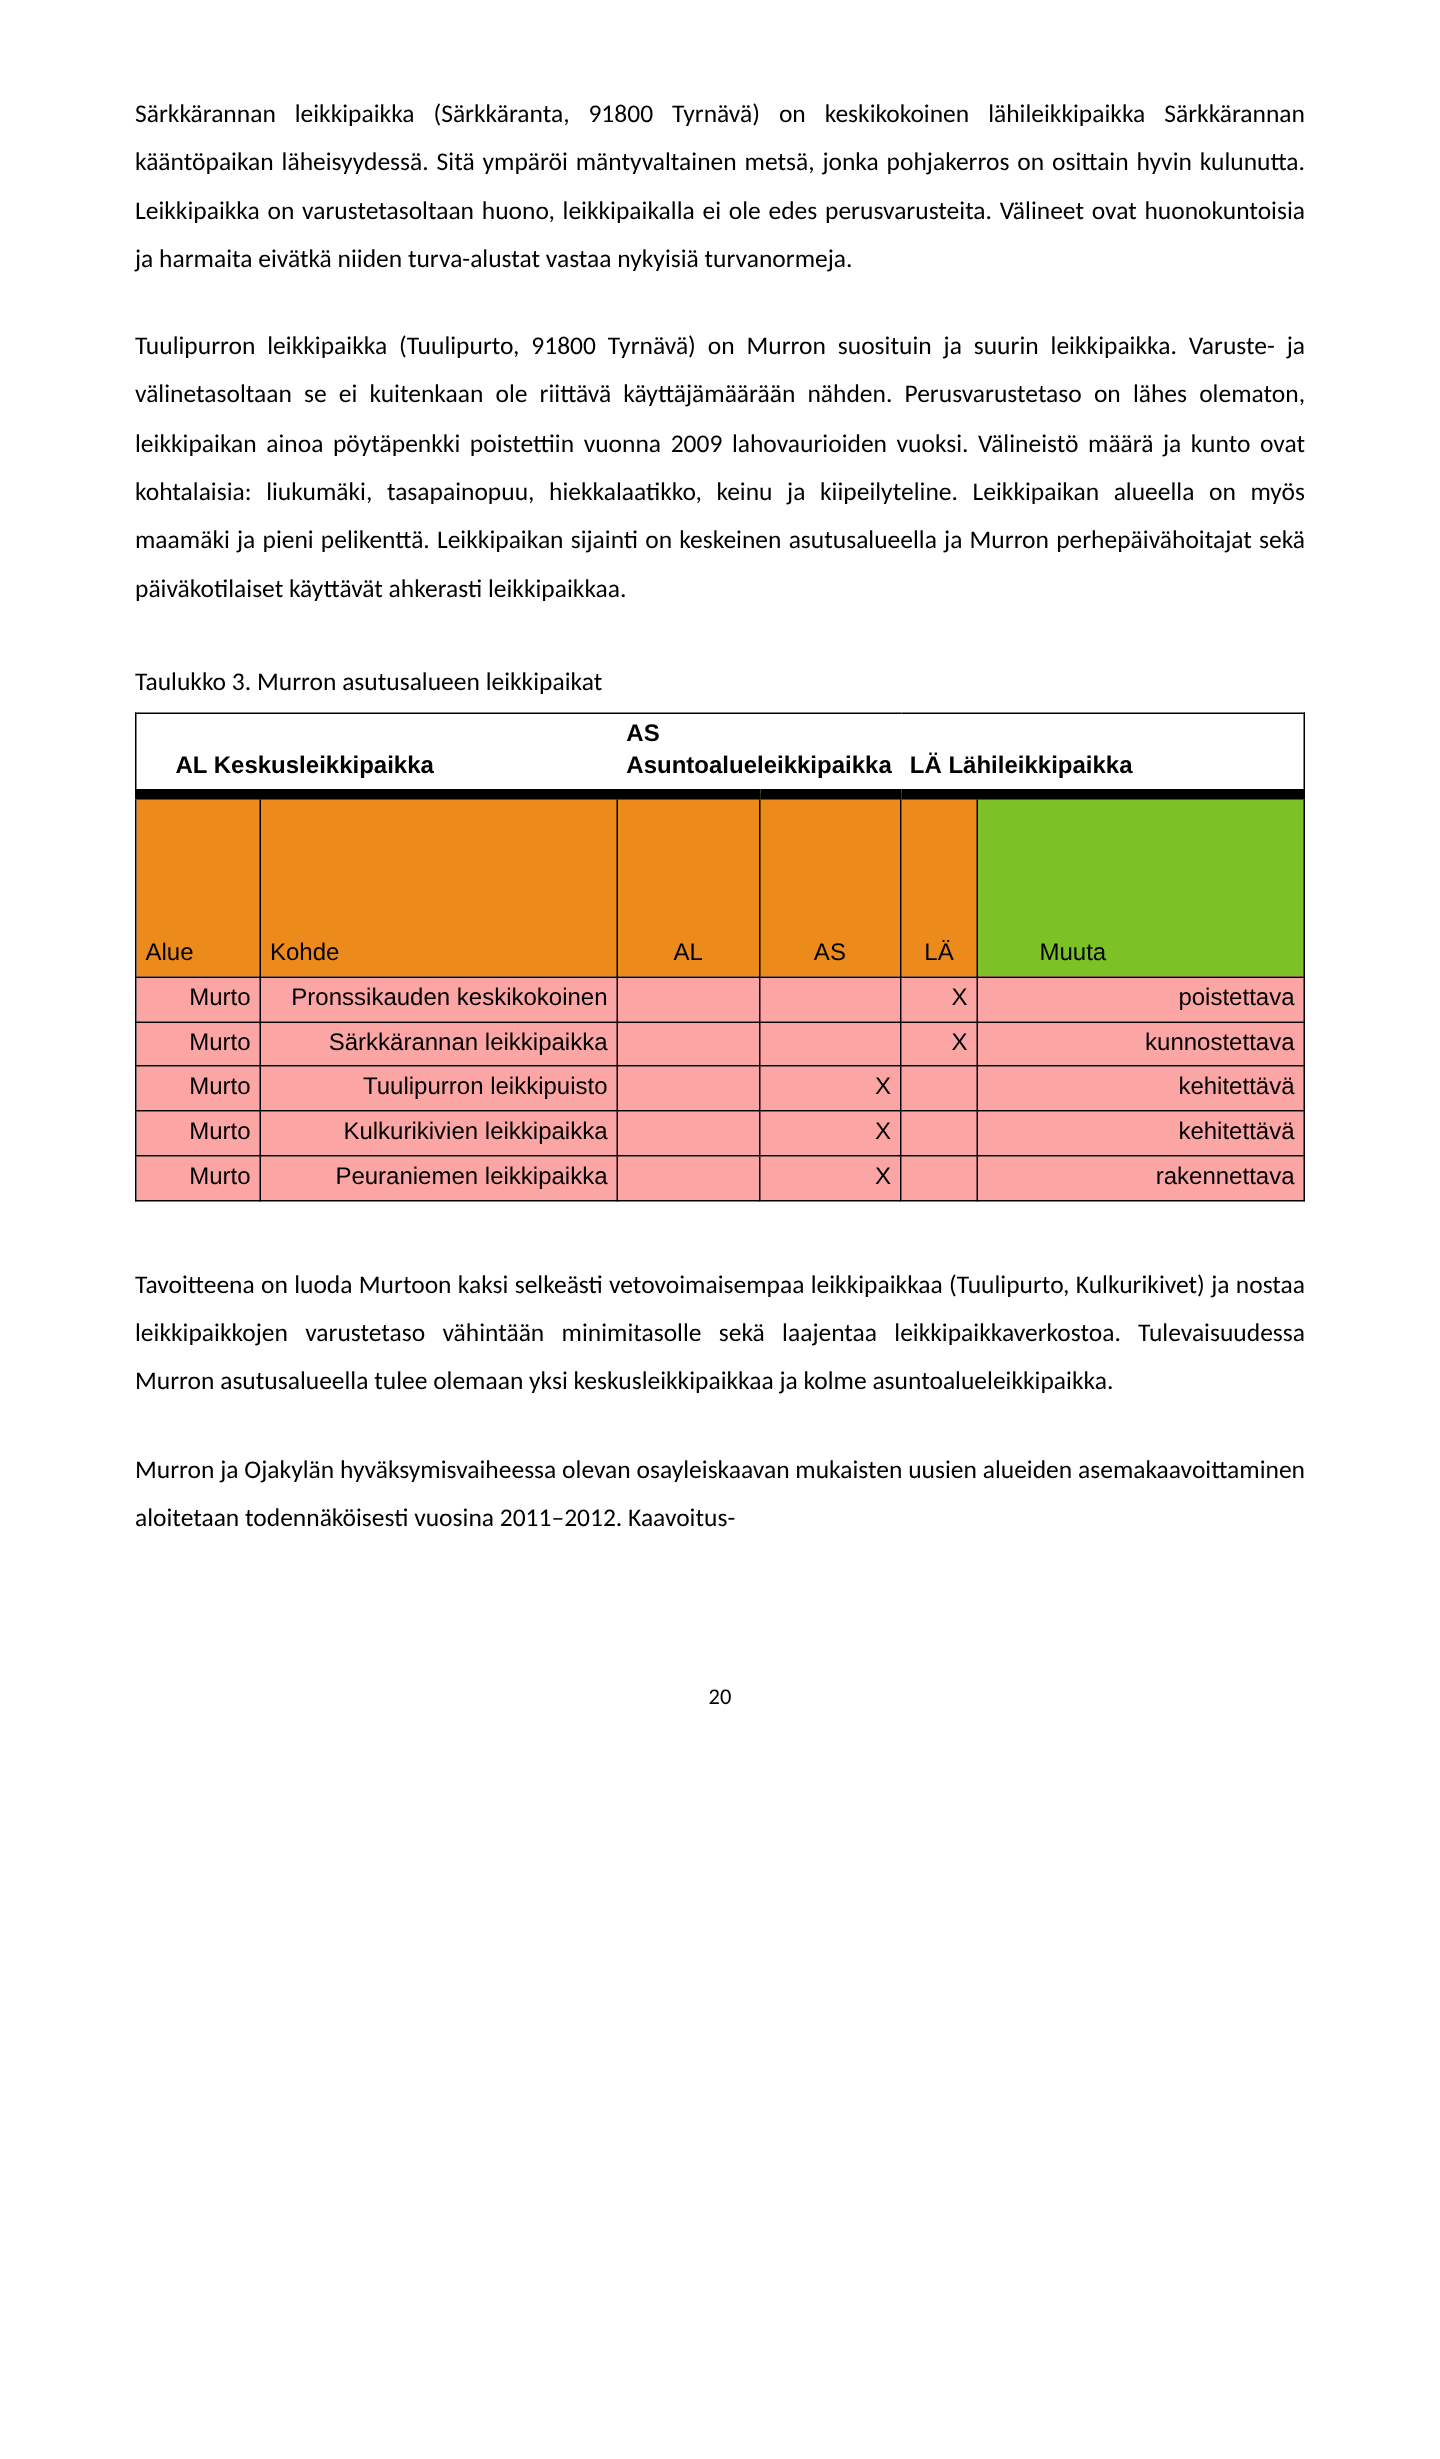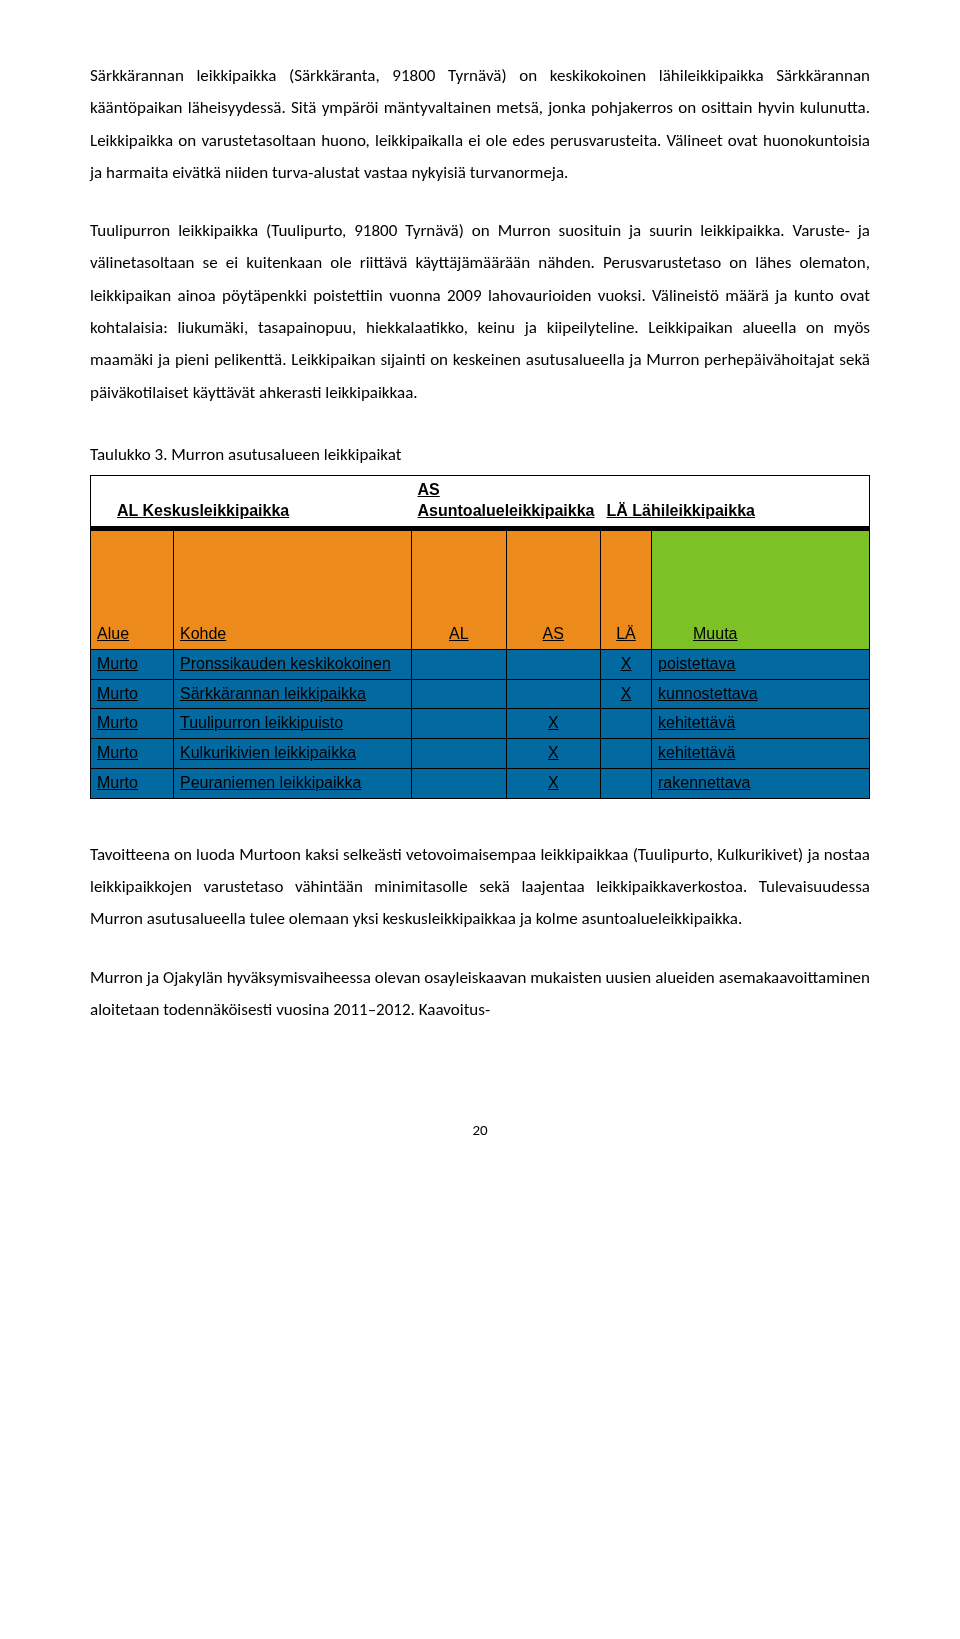--- a/index.html
+++ b/index.html
@@ -26,40 +26,40 @@
     width: 100%;
     font-family: Arial, sans-serif;
     font-size: 16px;
   }
   td, th {
     border: 1px solid #000;
     padding: 4px 6px;
     text-align: left;
     vertical-align: bottom;
     line-height: 1.3;
-    text-decoration: underline;
   }
   .legend-row td {
     background: #fff;
   }
   .legend-row .legend-al { border-right: none; padding-left: 26px; }
   .legend-row .legend-as { border-left:none; border-right:none;}
   .legend-row .legend-la { border-left:none;}
   .spacer-row td {
     background: #ec8a1c;
     height: 110px;
     vertical-align: bottom;
     color: #000;
-    border-top:5px solid #000000;
+    border-top:7px solid #000000;
   }
   .spacer-row .green {
     background: #7cc227;
   }
   .body-row td {
-    background: #0369a1;
+    background: #fca5a5;
+    text-align: right;
   }
   .narrow { width: 38px; text-align:center;}
   .col-area { width: 70px;}
   .col-muuta { width:170px;padding-left:41px;}
   .footer {
     text-align: center;
     margin-top: 90px;
     font-size: 15px;
   }
 </style>

